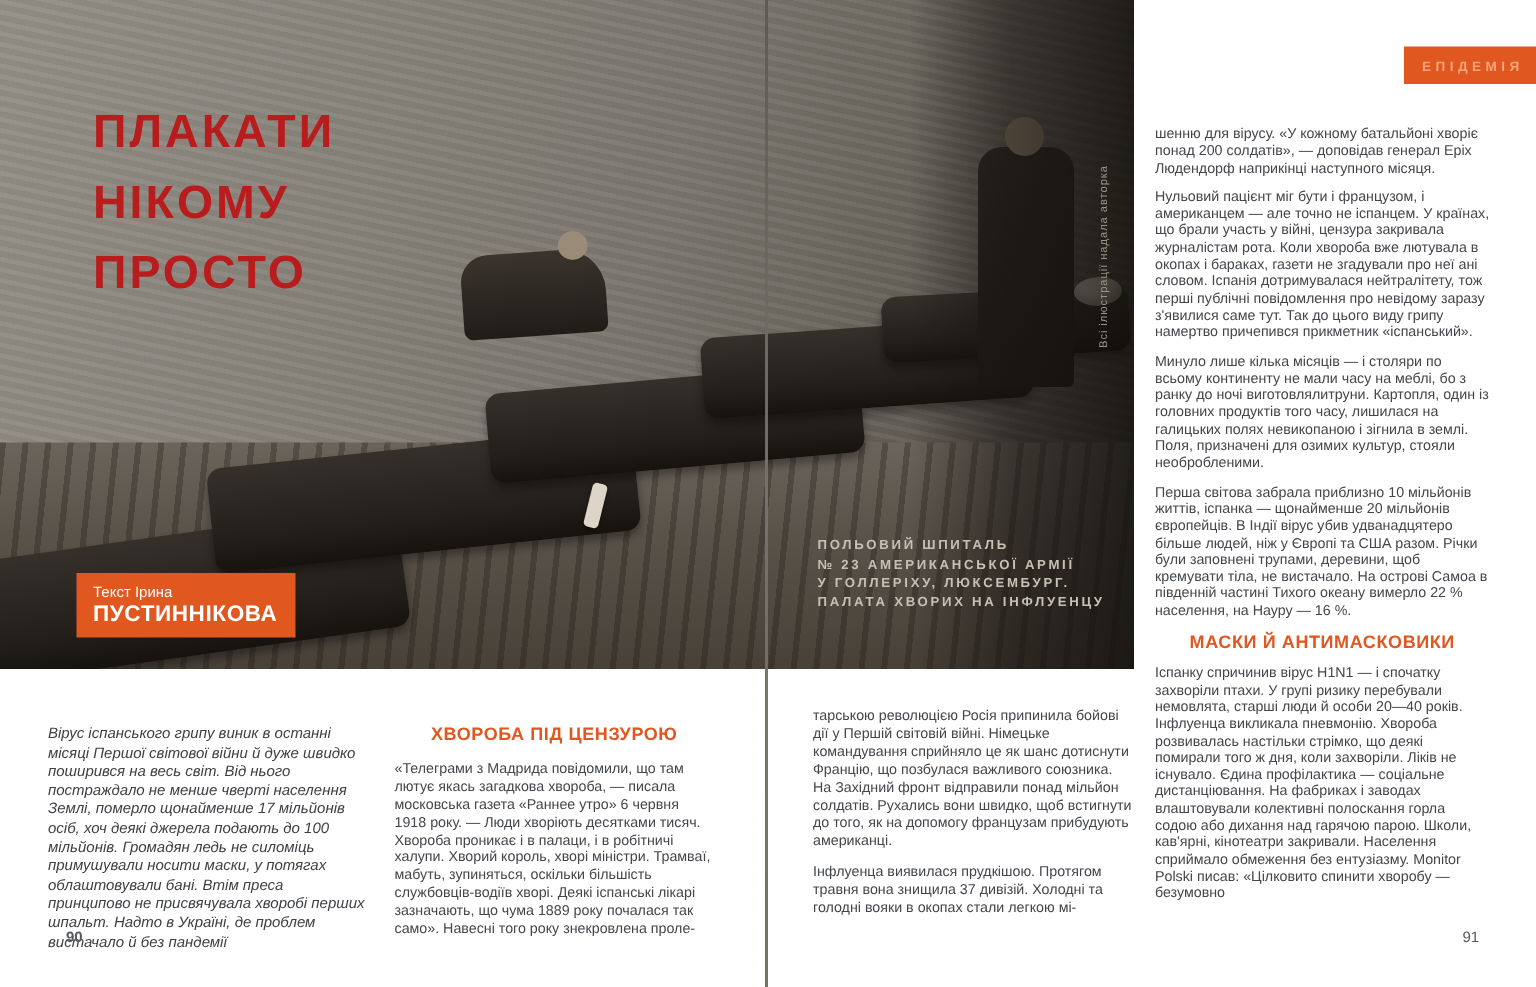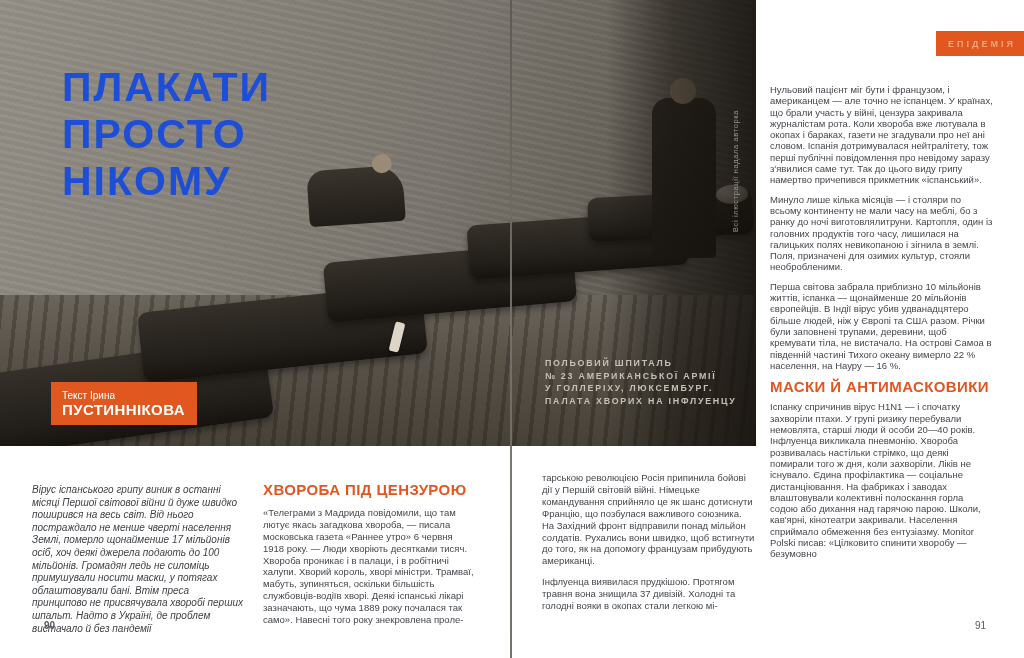--- a/index.html
+++ b/index.html
@@ -37,21 +37,21 @@
   .head{position:absolute;right:16px;top:-12px;width:18px;height:16px;border-radius:50%;background:#938572;}
   .figure-standing{position:absolute;left:652px;top:98px;width:64px;height:160px;background:linear-gradient(180deg,#2c2722 0%,#1d1915 100%);border-radius:16px 16px 4px 4px;}
   .figure-standing .fhead{position:absolute;left:18px;top:-20px;width:26px;height:26px;border-radius:50%;background:#8a7c69;}
   .figure-reclining{position:absolute;left:308px;top:168px;width:96px;height:56px;background:linear-gradient(180deg,#3a342d,#201c17);border-radius:18px 28px 6px 6px;transform:rotate(-4deg);}
   .figure-reclining .fhead{position:absolute;left:66px;top:-12px;width:20px;height:19px;border-radius:50%;background:#9a8b77;}
   .bottle{position:absolute;left:392px;top:322px;width:10px;height:30px;background:#dcd5c8;border-radius:3px;transform:rotate(14deg);box-shadow:0 2px 3px rgba(0,0,0,0.4);}
 
   
   .headline{
     position:absolute;left:62px;top:64px;z-index:3;
-    color:#1d4ed8;font-weight:700;font-size:41px;line-height:47px;letter-spacing:2px;
+    color:#b91c1c;font-weight:700;font-size:31px;line-height:47px;letter-spacing:2px;
   }
   .byline{
     position:absolute;left:30px;top:382px;z-index:3;
     background:var(--accent);color:#ffffff;padding:7px 12px 8px 11px;
     font-size:10px;line-height:14px;margin-left:21px;
   }
   .byline .name{font-weight:700;letter-spacing:0.4px;font-size:15px;}
   .photo-caption{
     position:absolute;left:545px;top:357px;z-index:3;
     color:#c6c0b5;font-size:8.8px;line-height:12.5px;letter-spacing:1.8px;font-weight:600;
@@ -76,22 +76,23 @@
 
   
   .col{position:absolute;font-size:9.5px;line-height:11.9px;color:#43464b;}
   .col p{margin:0 0 9px 0;}
   .col-lead{left:32px;top:472px;width:212px;font-style:italic;font-size:10px;line-height:12.6px;color:#3c3f43;margin-top:12px;}
   .col-2{left:263px;top:472px;width:213px;margin-top:12px;}
   .col-3{left:542px;top:472px;width:214px;}
   .col-4{left:770px;top:84px;width:223px;font-size:9.5px;line-height:11.3px;}
   .col-4 p{margin:0 0 8px 0;}
   .sec-heading{
-    color:var(--accent);font-weight:700;font-size:15px;letter-spacing:0.4px;
+    color:var(--accent);font-weight:700;font-size:12px;letter-spacing:0.4px;
     margin:0 0 11px 0;
+    text-align:center;
   }
   .col-4 .sec-heading{margin:10px 0 9px 0;}
 
   
   .pageno{position:absolute;font-size:10px;color:#55585c;z-index:3;}
   .pageno-left{left:44px;top:620px;font-weight:bold;}
   .pageno-right{left:975px;top:620px;}
 </style>
 </head>
 <body>
@@ -129,22 +130,22 @@
     </div>
     <div class="figure-standing">
       <div class="fhead"></div>
     </div>
     <div class="bottle"></div>
     <div class="photo-dark-right"></div>
   </div>
 
   <div class="headline">
     <div>ПЛАКАТИ</div>
+    <div>НІКОМУ</div>
     <div>ПРОСТО</div>
-    <div>НІКОМУ</div>
   </div>
 
   <div class="byline">
     <div>Текст Ірина</div>
     <div class="name">ПУСТИННІКОВА</div>
   </div>
 
   <div class="photo-caption">
     <div>ПОЛЬОВИЙ ШПИТАЛЬ</div>
     <div>№ 23 АМЕРИКАНСЬКОЇ АРМІЇ</div>
@@ -164,20 +165,21 @@
     <h2 class="sec-heading">ХВОРОБА ПІД ЦЕНЗУРОЮ</h2>
     <p>«Телеграми з Мадрида повідомили, що там лютує якась загадкова хвороба, — писала московська газета «Раннее утро» 6 червня 1918 року. — Люди хворіють десятками тисяч. Хвороба проникає і в палаци, і в робітничі халупи. Хворий король, хворі міністри. Трамваї, мабуть, зупиняться, оскільки більшість службовців-водіїв хворі. Деякі іспанські лікарі зазначають, що чума 1889 року почалася так само». Навесні того року знекровлена проле-</p>
   </div>
 
   <div class="col col-3">
     <p>тарською революцією Росія припинила бойові дії у Першій світовій війні. Німецьке командування сприйняло це як шанс дотиснути Францію, що позбулася важливого союзника. На Західний фронт відправили понад мільйон солдатів. Рухались вони швидко, щоб встигнути до того, як на допомогу французам прибудують американці.</p>
     <p>Інфлуенца виявилася прудкішою. Протягом травня вона знищила 37 дивізій. Холодні та голодні вояки в окопах стали легкою мі-</p>
   </div>
 
   <div class="col col-4">
+    <p>шенню для вірусу. «У кожному батальйоні хворіє понад 200 солдатів», — доповідав генерал Еріх Людендорф наприкінці наступного місяця.</p>
     <p>Нульовий пацієнт міг бути і французом, і американцем — але точно не іспанцем. У країнах, що брали участь у війні, цензура закривала журналістам рота. Коли хвороба вже лютувала в окопах і бараках, газети не згадували про неї ані словом. Іспанія дотримувалася нейтралітету, тож перші публічні повідомлення про невідому заразу з'явилися саме тут. Так до цього виду грипу намертво причепився прикметник «іспанський».</p>
     <p>Минуло лише кілька місяців — і столяри по всьому континенту не мали часу на меблі, бо з ранку до ночі виготовлялитруни. Картопля, один із головних продуктів того часу, лишилася на галицьких полях невикопаною і зігнила в землі. Поля, призначені для озимих культур, стояли необробленими.</p>
     <p>Перша світова забрала приблизно 10 мільйонів життів, іспанка — щонайменше 20 мільйонів європейців. В Індії вірус убив удванадцятеро більше людей, ніж у Європі та США разом. Річки були заповнені трупами, деревини, щоб кремувати тіла, не вистачало. На острові Самоа в південній частині Тихого океану вимерло 22 % населення, на Науру — 16 %.</p>
     <h2 class="sec-heading">МАСКИ Й АНТИМАСКОВИКИ</h2>
     <p>Іспанку спричинив вірус H1N1 — і спочатку захворіли птахи. У групі ризику перебували немовлята, старші люди й особи 20—40 років. Інфлуенца викликала пневмонію. Хвороба розвивалась настільки стрімко, що деякі помирали того ж дня, коли захворіли. Ліків не існувало. Єдина профілактика — соціальне дистанціювання. На фабриках і заводах влаштовували колективні полоскання горла содою або дихання над гарячою парою. Школи, кав'ярні, кінотеатри закривали. Населення сприймало обмеження без ентузіазму. Monitor Polski писав: «Цілковито спинити хворобу — безумовно</p>
   </div>
 
   <div class="pageno pageno-left">90</div>
   <div class="pageno pageno-right">91</div>
 

